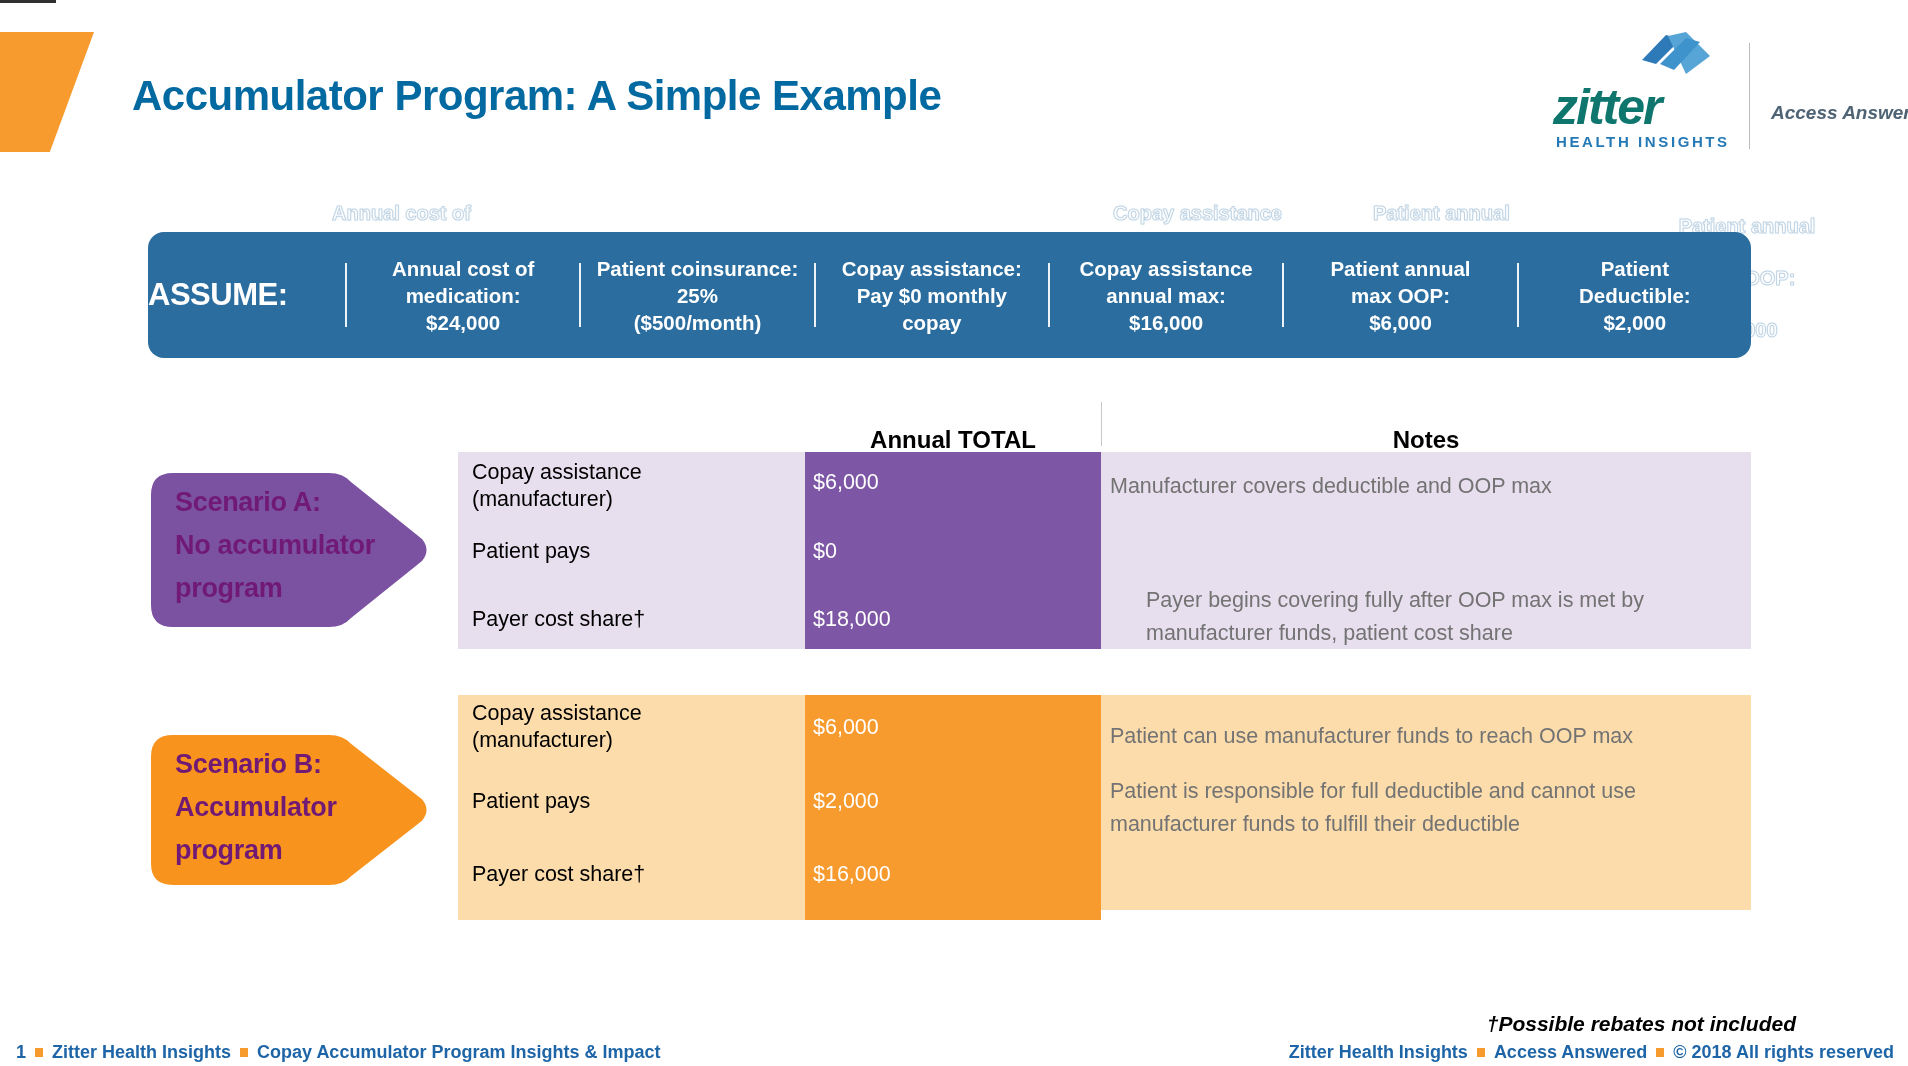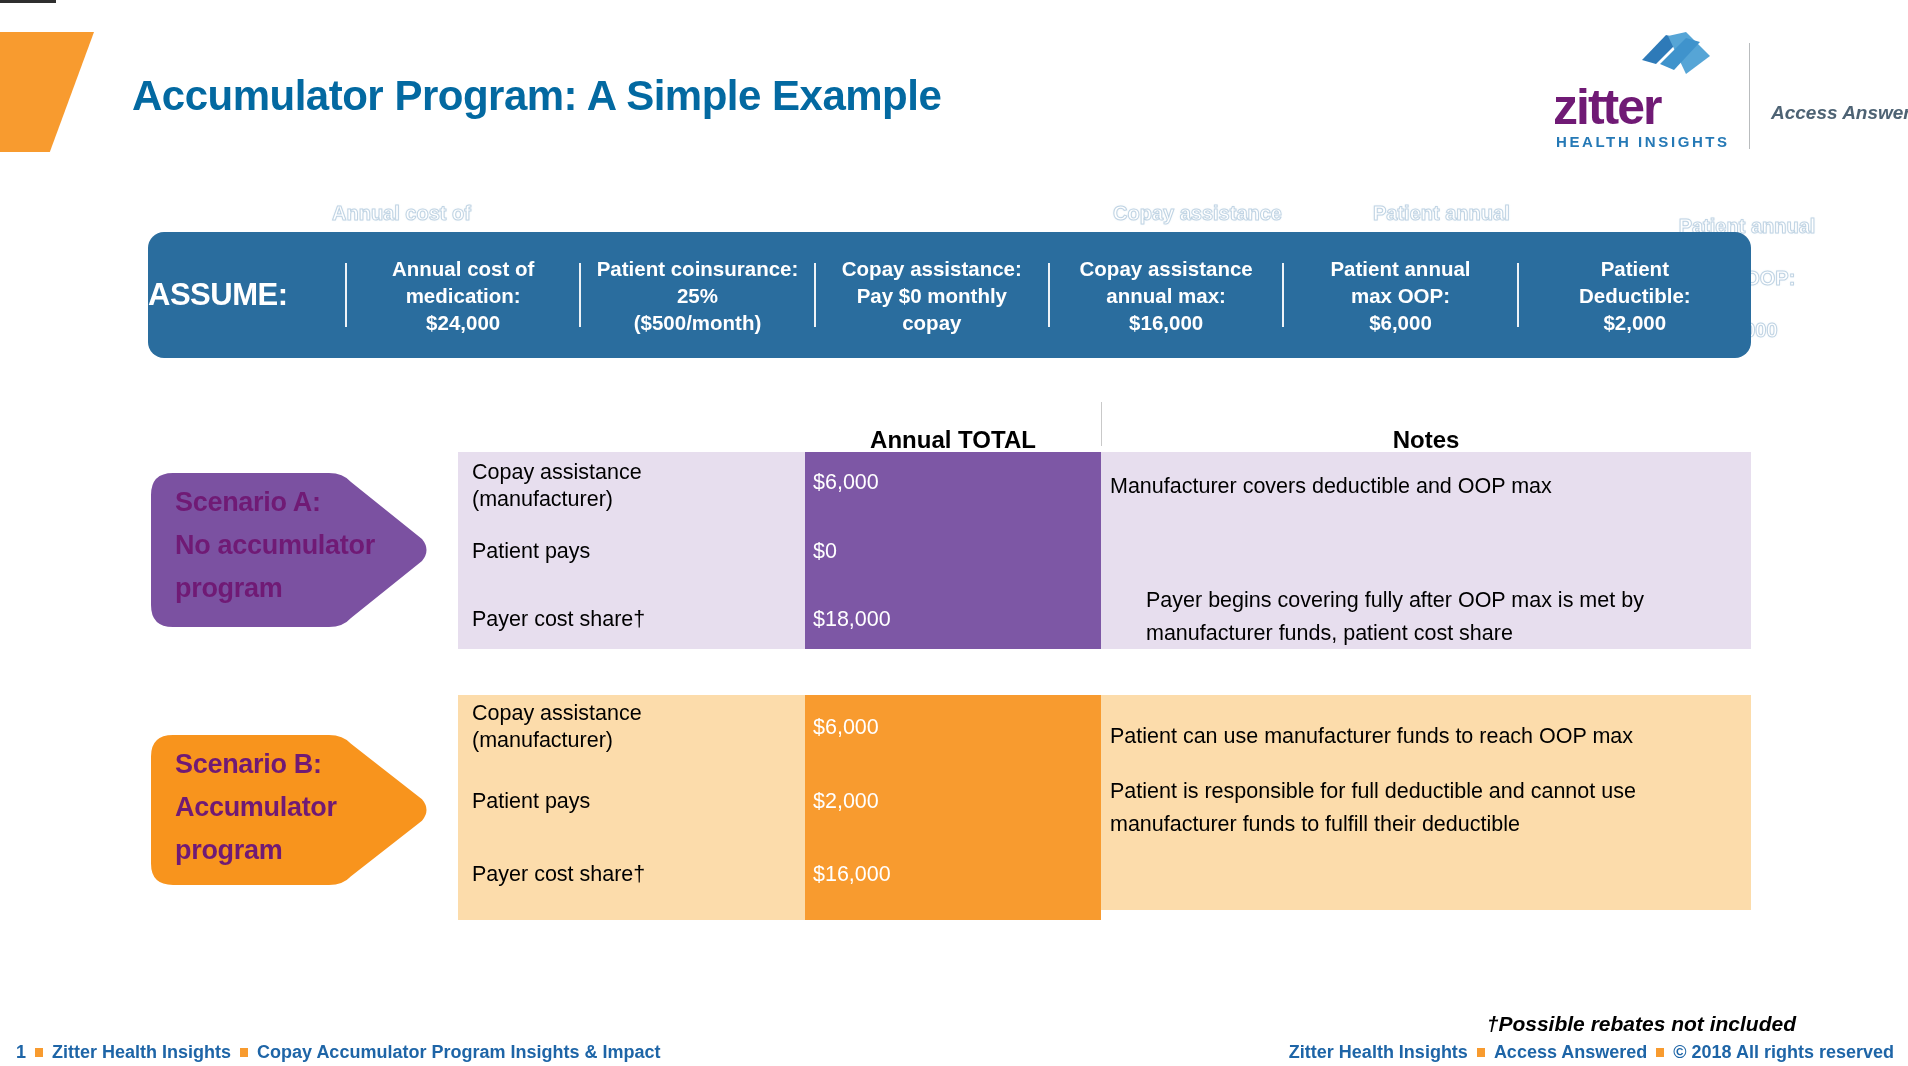--- a/index.html
+++ b/index.html
@@ -12,21 +12,21 @@
           clip-path:polygon(0 0,100% 0,53% 100%,0 100%);
           filter:drop-shadow(2px 2px 2px rgba(0,0,0,.25));}
   .edge-artifact{position:absolute;left:0;top:0;width:56px;height:3px;background:#2f2f2f;}
 
   .title{position:absolute;left:132px;top:72px;font-size:42px;font-weight:800;
          letter-spacing:-.5px;color:#0369a1;white-space:nowrap;}
 
   
   .logo-mark{position:absolute;left:1634px;top:30px;}
   .logo-word{position:absolute;left:1553px;top:78px;font-size:50px;font-weight:800;
-             letter-spacing:-2px;color:#701a75;}
+             letter-spacing:-2px;color:#0f766e;font-style:italic;}
   .logo-sub{position:absolute;left:1556px;top:133px;font-size:15px;font-weight:700;
             letter-spacing:2.6px;color:var(--logo-blue);white-space:nowrap;}
   .logo-divider{position:absolute;left:1749px;top:43px;width:1px;height:106px;background:#b9bcbe;}
   .logo-tagline{position:absolute;left:1771px;top:102px;font-size:19px;font-style:italic;
                 font-weight:600;color:var(--tagline-gray);white-space:nowrap;}
 
   
   .ghost{position:absolute;z-index:1;font-size:20px;font-weight:700;color:#fff;
          -webkit-text-stroke:1px rgba(145,180,208,.55);
          text-shadow:0 0 2px rgba(160,190,215,.45);white-space:nowrap;}
@@ -58,21 +58,21 @@
   .col-total-b{left:805px;top:695px;width:296px;height:225px;background:var(--orange-mid);}
   .col-notes-b{left:1101px;top:695px;width:650px;height:215px;background:var(--orange-light);}
 
   .row-label{position:absolute;left:14px;transform:translateY(-50%);font-size:21.5px;
              line-height:27px;width:240px;color:#000;}
   .row-value{position:absolute;left:8px;transform:translateY(-50%);font-size:21.5px;color:#fff;}
   .a-r1{top:34px;} .a-r2{top:99px;} .a-r3{top:167px;}
   .av-r1{top:30px;}
   .b-r1{top:32px;} .b-r2{top:106px;} .b-r3{top:179px;}
 
-  .note{position:absolute;left:9px;font-size:21.5px;line-height:33px;color:#000000;}
+  .note{position:absolute;left:9px;font-size:21.5px;line-height:33px;color:#737373;}
   .note-a1{top:18px;width:620px;}
   .note-a2{top:132px;width:520px;margin-left:36px;}
   .note-b1{top:25px;width:630px;}
   .note-b2{top:80px;width:590px;}
 
   
   .pointer{position:absolute;left:151px;width:280px;}
   .pointer svg{display:block;width:280px;height:100%;}
   .pointer-a{top:473px;height:154px;color:var(--purple-dark);}
   .pointer-b{top:735px;height:150px;color:var(--orange-dark);}

